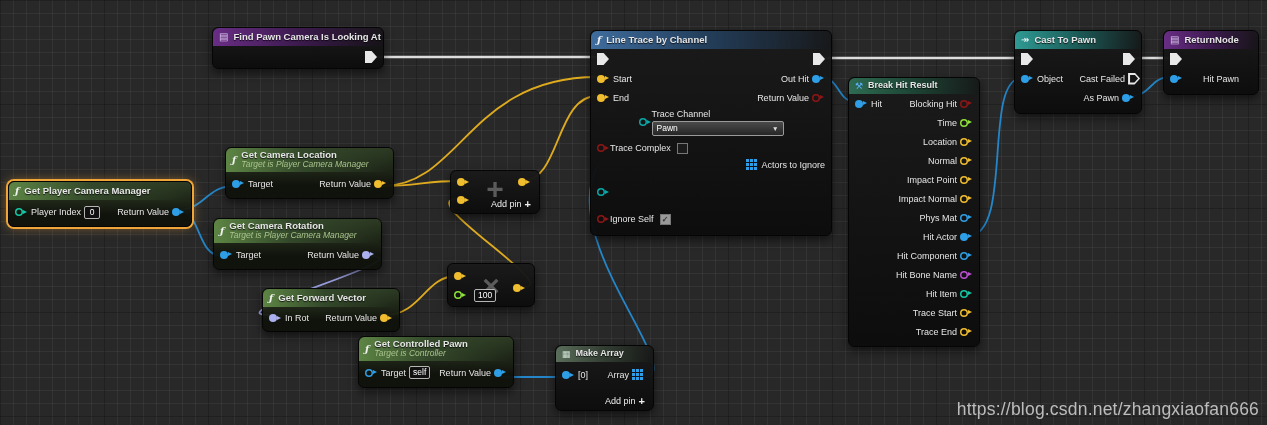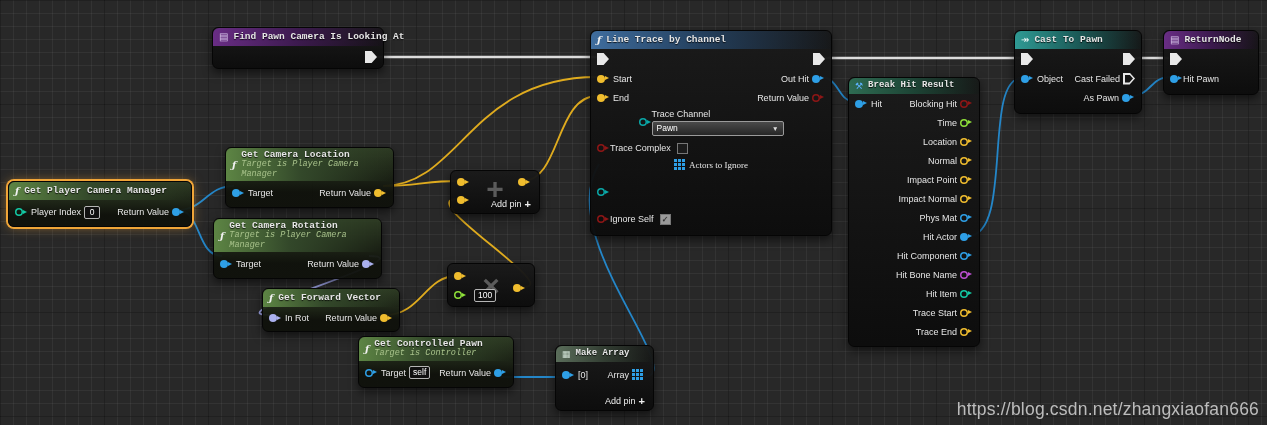--- a/index.html
+++ b/index.html
@@ -22,21 +22,21 @@
     box-shadow:0 4px 10px rgba(0,0,0,.55);}
   .node-green{background:linear-gradient(180deg,rgba(52,68,40,.94),rgba(15,17,11,.96) 75%);}
   .selected{box-shadow:0 0 0 2px #f0a538,0 0 12px rgba(240,165,56,.55);}
   .hdr{display:flex;align-items:center;gap:5px;padding:2px 6px;min-height:14px;border-radius:6px 6px 0 0;}
   .hdr-green{background:linear-gradient(90deg,#5d8544 0%,#33482a 45%,rgba(20,26,16,.2) 100%);}
   .hdr-blue{background:linear-gradient(90deg,#3f6d9e 0%,#24405e 45%,rgba(14,20,28,.2) 100%);}
   .hdr-purple{background:linear-gradient(90deg,#692d85 0%,#3c1a4e 50%,rgba(22,10,28,.25) 100%);}
   .hdr-teal{background:linear-gradient(90deg,#2f9a94 0%,#1b5a57 50%,rgba(12,28,27,.25) 100%);}
   .hdr-breakteal{background:linear-gradient(90deg,#2e6b52 0%,#1d4435 50%,rgba(13,24,18,.25) 100%);}
   .hdr-graygreen{background:linear-gradient(90deg,#5a6d5a 0%,#323d32 50%,rgba(18,22,18,.25) 100%);}
-  .htxt{display:flex;flex-direction:column;line-height:1.1;font-family:Liberation Mono, monospace;}
+  .htxt{display:flex;flex-direction:column;line-height:1.1;}
   .htitle{font-weight:bold;font-size:9.5px;white-space:nowrap;text-shadow:0 1px 1px rgba(0,0,0,.8);}
   .hsub{font-style:italic;font-size:8.5px;color:#a9c38c;}
   .hicon{font-size:10px;line-height:1;flex:none;}
   .hicon.fn{font-family:"DejaVu Serif",serif;font-style:italic;font-weight:bold;color:#f2f2f2;}
   .row{display:flex;align-items:center;justify-content:space-between;padding:0 6px;}
   .pg{display:flex;align-items:center;gap:3px;min-width:0;}
   .plabel{white-space:nowrap;}
   .pin{position:relative;width:8px;height:8px;border-radius:50%;flex:none;margin-right:5px;}
   .pin.filled{background:currentColor;}
   .pin.hollow{box-shadow:inset 0 0 0 1.5px currentColor;}
@@ -61,21 +61,21 @@
     justify-content:space-between;padding:0 4px;font-size:8.5px;color:#fff;}
   .dd-arrow{font-size:6.5px;color:#ddd;}
   .cb{width:9px;height:9px;border:1px solid #777;background:#1b1b1b;display:inline-flex;
     align-items:center;justify-content:center;font-size:8px;color:#1b1b1b;margin-left:6px;flex:none;}
   .cb.checked{background:#9a9a9a;color:#333;font-weight:bold;}
   .col{display:flex;flex-direction:column;gap:2px;}
   .bigop{position:absolute;left:50%;top:44%;transform:translate(-50%,-50%);
     font-size:30px;font-weight:bold;color:#5b5b5b;line-height:1;z-index:0;}
   .addpin{position:absolute;bottom:3px;right:8px;display:flex;align-items:center;gap:3px;font-size:9px;color:#f0f0f0;}
   .addpin .plus{font-weight:bold;font-size:11px;}
-  .r20{height:20px;} .r19{height:19px;} .r16{height:16px;} .r17{height:17px;} .r22{height:22px;} .r24{height:24px;}
+  .r20{height:20px;} .r19{height:19px;gap:20px;} .r16{height:16px;} .r17{height:17px;} .r22{height:22px;} .r24{height:24px;}
   .brow{height:19px;align-items:center;}
   #watermark{position:absolute;right:8px;bottom:5px;z-index:3;font-size:17.5px;
     color:rgba(214,214,214,.85);letter-spacing:.2px;}
 </style>
 </head>
 <body>
 
 <div id="canvas">
 
   <svg id="wires" width="1267" height="425" viewBox="0 0 1267 425">
@@ -149,21 +149,21 @@
           <span>Pawn</span>
           <span class="dd-arrow">▼</span>
         </div>
       </div>
     </div>
     <div class="row r16" style="justify-content:flex-start;margin-top:3px;">
       <span class="pin hollow c-red"></span>
       <span class="plabel">Trace Complex</span>
       <span class="cb"></span>
     </div>
-    <div class="row r17" style="justify-content:center;font-family:Liberation Serif, serif;">
+    <div class="row r17" style="justify-content:flex-end;">
       <span class="pin-grid c-blue"></span>
       <span class="plabel">Actors to Ignore</span>
     </div>
     <div class="row" style="height:34px;justify-content:flex-start;margin-top:2px;">
       <span class="pin hollow c-cyan"></span>
     </div>
     <div class="row r20" style="justify-content:flex-start;padding-bottom:6px;">
       <span class="pin hollow c-red"></span>
       <span class="plabel">Ignore Self</span>
       <span class="cb checked">✓</span>

